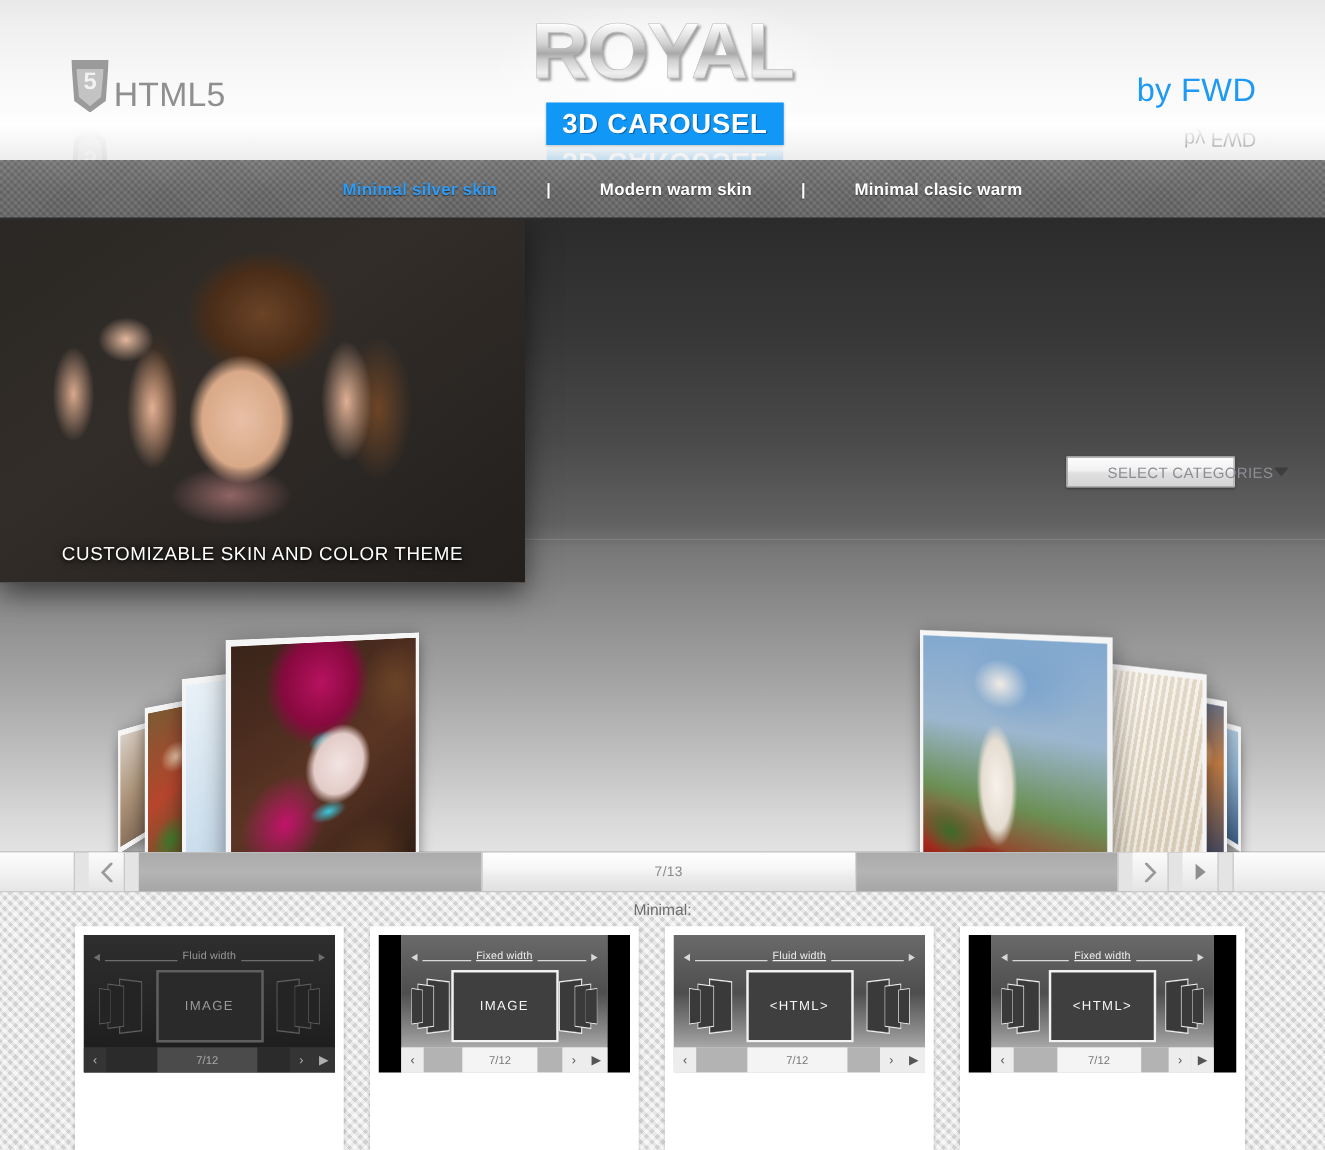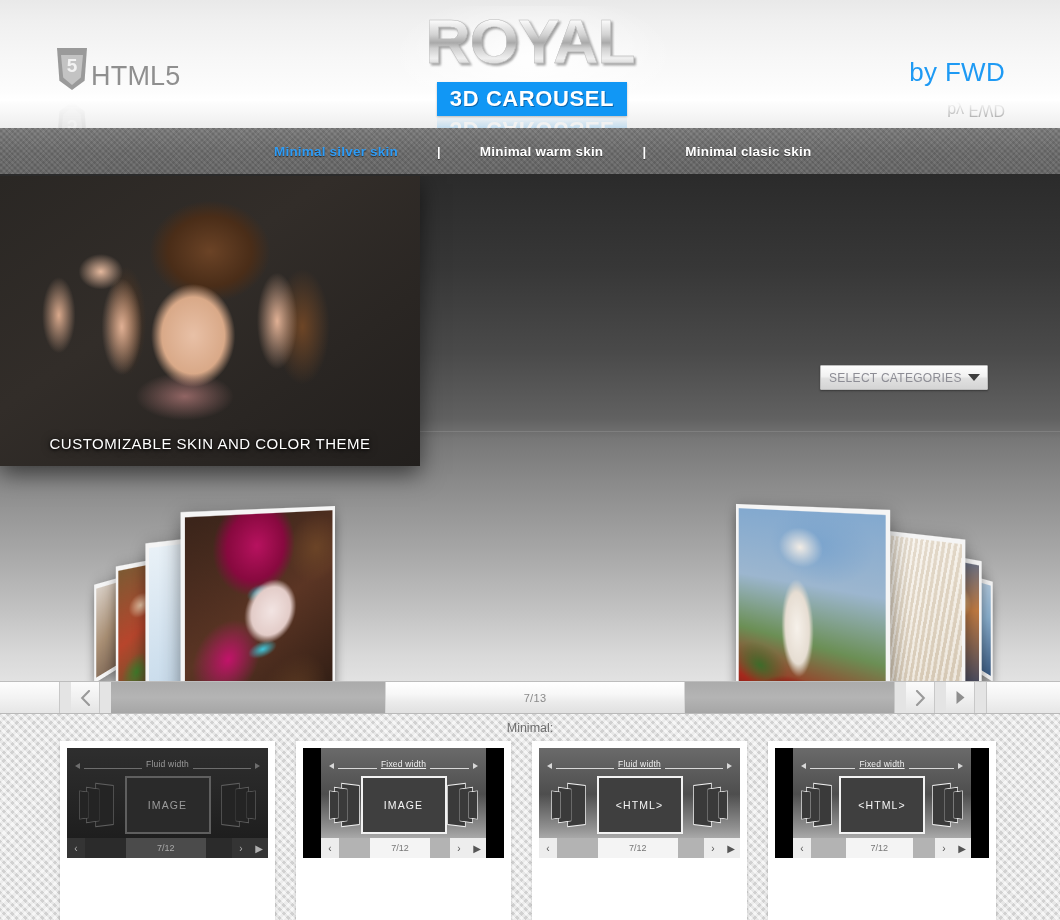--- a/index.html
+++ b/index.html
@@ -149,25 +149,26 @@
       #2b2b2b 0%, #373737 18%, #4a4a4a 35%, #616161 48%, #6e6e6e 50.6%,
       #777777 52%, #8d8d8d 62%, #a6a6a6 74%, #c2c2c2 86%, #d9d9d9 95%, #e2e2e2 100%);
   }
   #stage .horizon-line {
     position:absolute; left:0; top:255px; width:100%; height:1px;
     background:rgba(255,255,255,.12);
   }
 
   
   #select-cats {
-    position:absolute; right:72px; top:189px; width:168px; height:25px;
+    position:absolute; right:72px; top:189px; width:135px; height:25px;
     background: linear-gradient(to bottom, #fdfdfd 0%, #f1f1f1 45%, #e0e0e0 55%, #d4d4d4 100%);
     border:1px solid #bdbdbd; border-radius:1px;
     display:flex; align-items:center; cursor:pointer;
     box-shadow:0 1px 2px rgba(0,0,0,.35);
+    padding-left:24px;
   }
   #select-cats .lbl {
     flex:1; padding-left:8px; font-size:12px; color:#8d8d95;
     letter-spacing:.3px; white-space:nowrap;
   }
   #select-cats .arrow {
     width:26px; display:flex; align-items:center; justify-content:center;
   }
   #select-cats .arrow i {
     display:block; width:0; height:0;
@@ -446,23 +447,23 @@
   </div>
   <div id="fwd-reflect">
     <div class="txt">by FWD</div>
   </div>
 </div>
 
 <div id="nav">
   <div class="nav-inner">
     <div class="item active">Minimal silver skin</div>
     <div class="sep">|</div>
-    <div class="item">Minimal warm skin</div>
+    <div class="item">Modern warm skin</div>
     <div class="sep">|</div>
-    <div class="item">Minimal clasic skin</div>
+    <div class="item">Minimal clasic warm</div>
   </div>
 </div>
 
 <div id="stage">
   <div class="horizon-line"></div>
 
   <div id="select-cats">
     <div class="lbl">SELECT CATEGORIES</div>
     <div class="arrow">
         <i></i>

